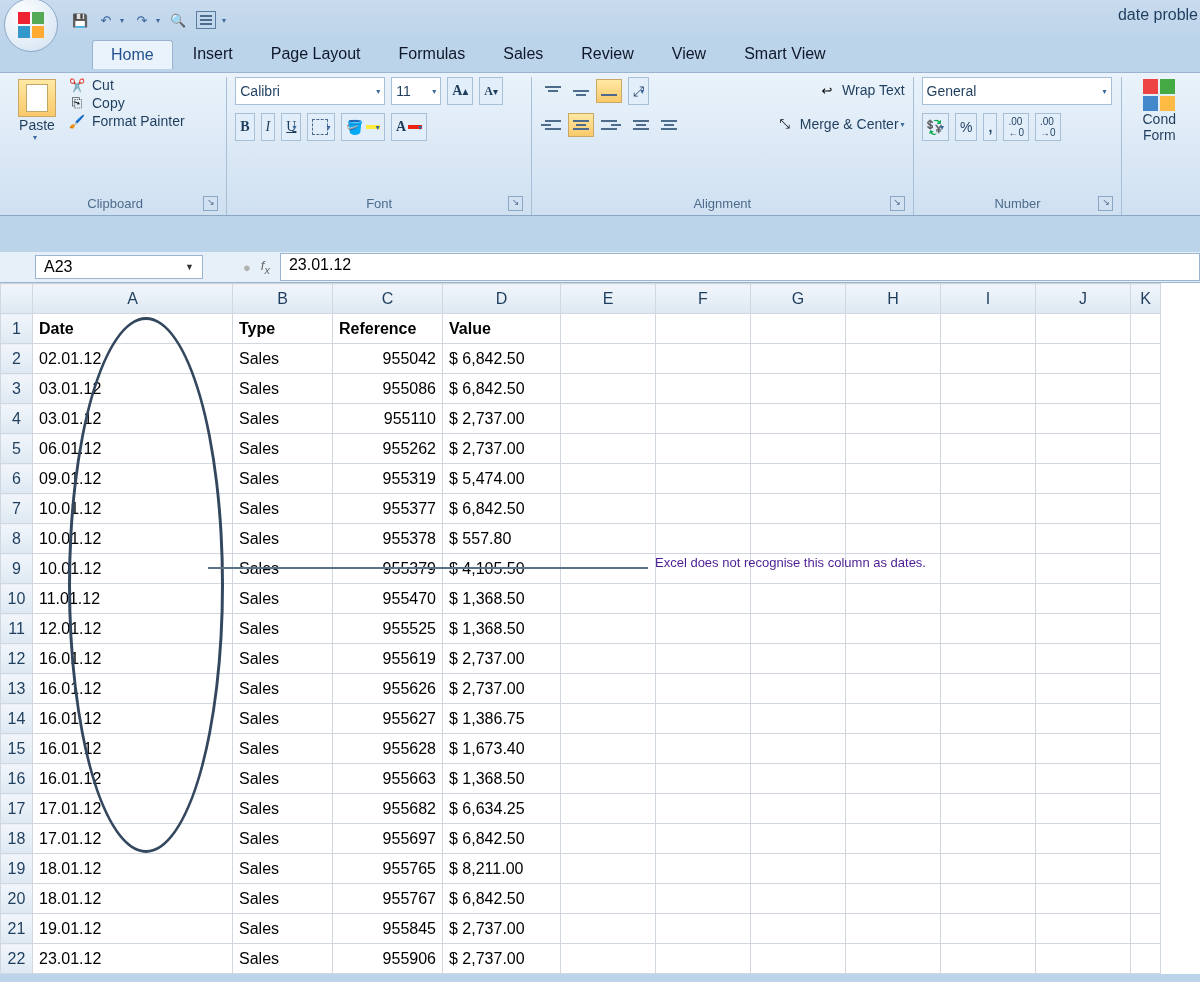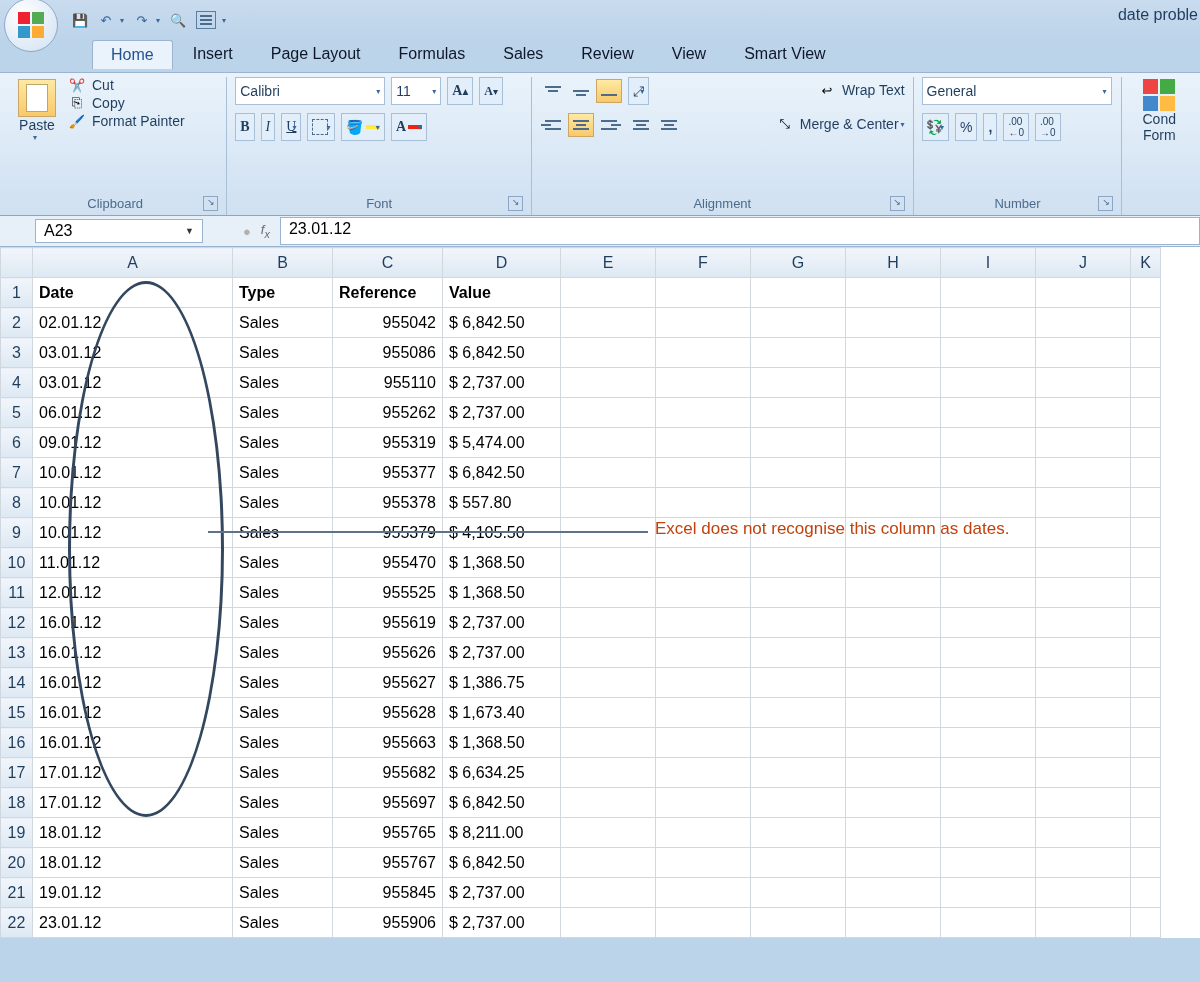--- a/index.html
+++ b/index.html
@@ -33,39 +33,39 @@
   .sel{background:#fff;}
   .bold{font-weight:bold;font-family:'Times New Roman';}
   .ital{font-style:italic;font-family:'Times New Roman';}
   .und{text-decoration:underline;font-family:'Times New Roman';}
   .alnset{display:flex;gap:2px;}
   .alnset .ab{width:24px;height:22px;border:1px solid transparent;display:flex;flex-direction:column;justify-content:center;align-items:center;gap:2px;}
   .alnset .ab.h{background:linear-gradient(#ffe9a3,#f9c96a);border-color:#caa765;}
   .ab .l{height:2px;background:#4d6b8b;width:16px;} .ab .l.s{width:10px;}
   .indent .ab .l{background:#4d6b8b;}
   
-  #fbar{display:flex;align-items:center;height:30px;background:#e7eff8;border-bottom:1px solid #9ab4cf;}
+  #fbar{display:flex;align-items:center;height:30px;background:#e7eff8;border-bottom:1px solid #9ab4cf;margin-top:36px;}
   #namebox{width:150px;background:#fff;border:1px solid #9ab4cf;margin:0 0 0 35px;padding:2px 8px;font-size:16px;text-align:center;display:flex;align-items:center;justify-content:space-between;}
   #namebox span.dd2{font-size:9px;color:#333;}
   #fx{margin:0 10px;color:#6b6b6b;font-style:italic;}
   #fval{flex:1;background:#fff;border:1px solid #9ab4cf;padding:2px 8px;font-size:16px;height:22px;}
   
   #grid{background:#fff;position:relative;}
   table{border-collapse:collapse;table-layout:fixed;}
   th,td{border:1px solid #d0d7de;height:30px;font-size:16px;padding:0 6px;box-sizing:border-box;overflow:hidden;white-space:nowrap;}
   th{background:linear-gradient(#f2f6fb,#dde8f3);color:#1f3e5e;font-weight:normal;text-align:center;}
   th.rh{width:32px;}
   td.rh{background:linear-gradient(#f2f6fb,#dde8f3);text-align:center;color:#1f3e5e;width:32px;}
   .colA{width:200px;} .colB{width:100px;} .colC{width:110px;} .colD{width:118px;}
   .colE,.colF,.colG,.colH,.colI,.colJ{width:95px;} .colK{width:30px;}
   .hcell{font-weight:bold;color:#000;}
   .rA{text-align:left;margin-left:32px;} .rB{text-align:left;} .rC{text-align:right;} .rD{text-align:left;}
   #oval{position:absolute;left:68px;top:34px;width:150px;height:530px;border:3px solid #33475f;border-radius:50%/50%;pointer-events:none;}
   #annline{position:absolute;left:208px;top:284px;width:440px;height:0;border-top:2px solid #5d7188;pointer-events:none;}
-  #anntext{position:absolute;left:655px;top:272px;font-size:17px;color:#c2410c;width:520px;}
+  #anntext{position:absolute;left:655px;top:272px;font-size:13px;color:#4c1d95;width:520px;}
 </style>
 </head>
 <body>
 
 <div id="titlebar">
   <div id="office-btn">
       <div class="sq">
         <div></div>
         <div></div>
         <div></div>

